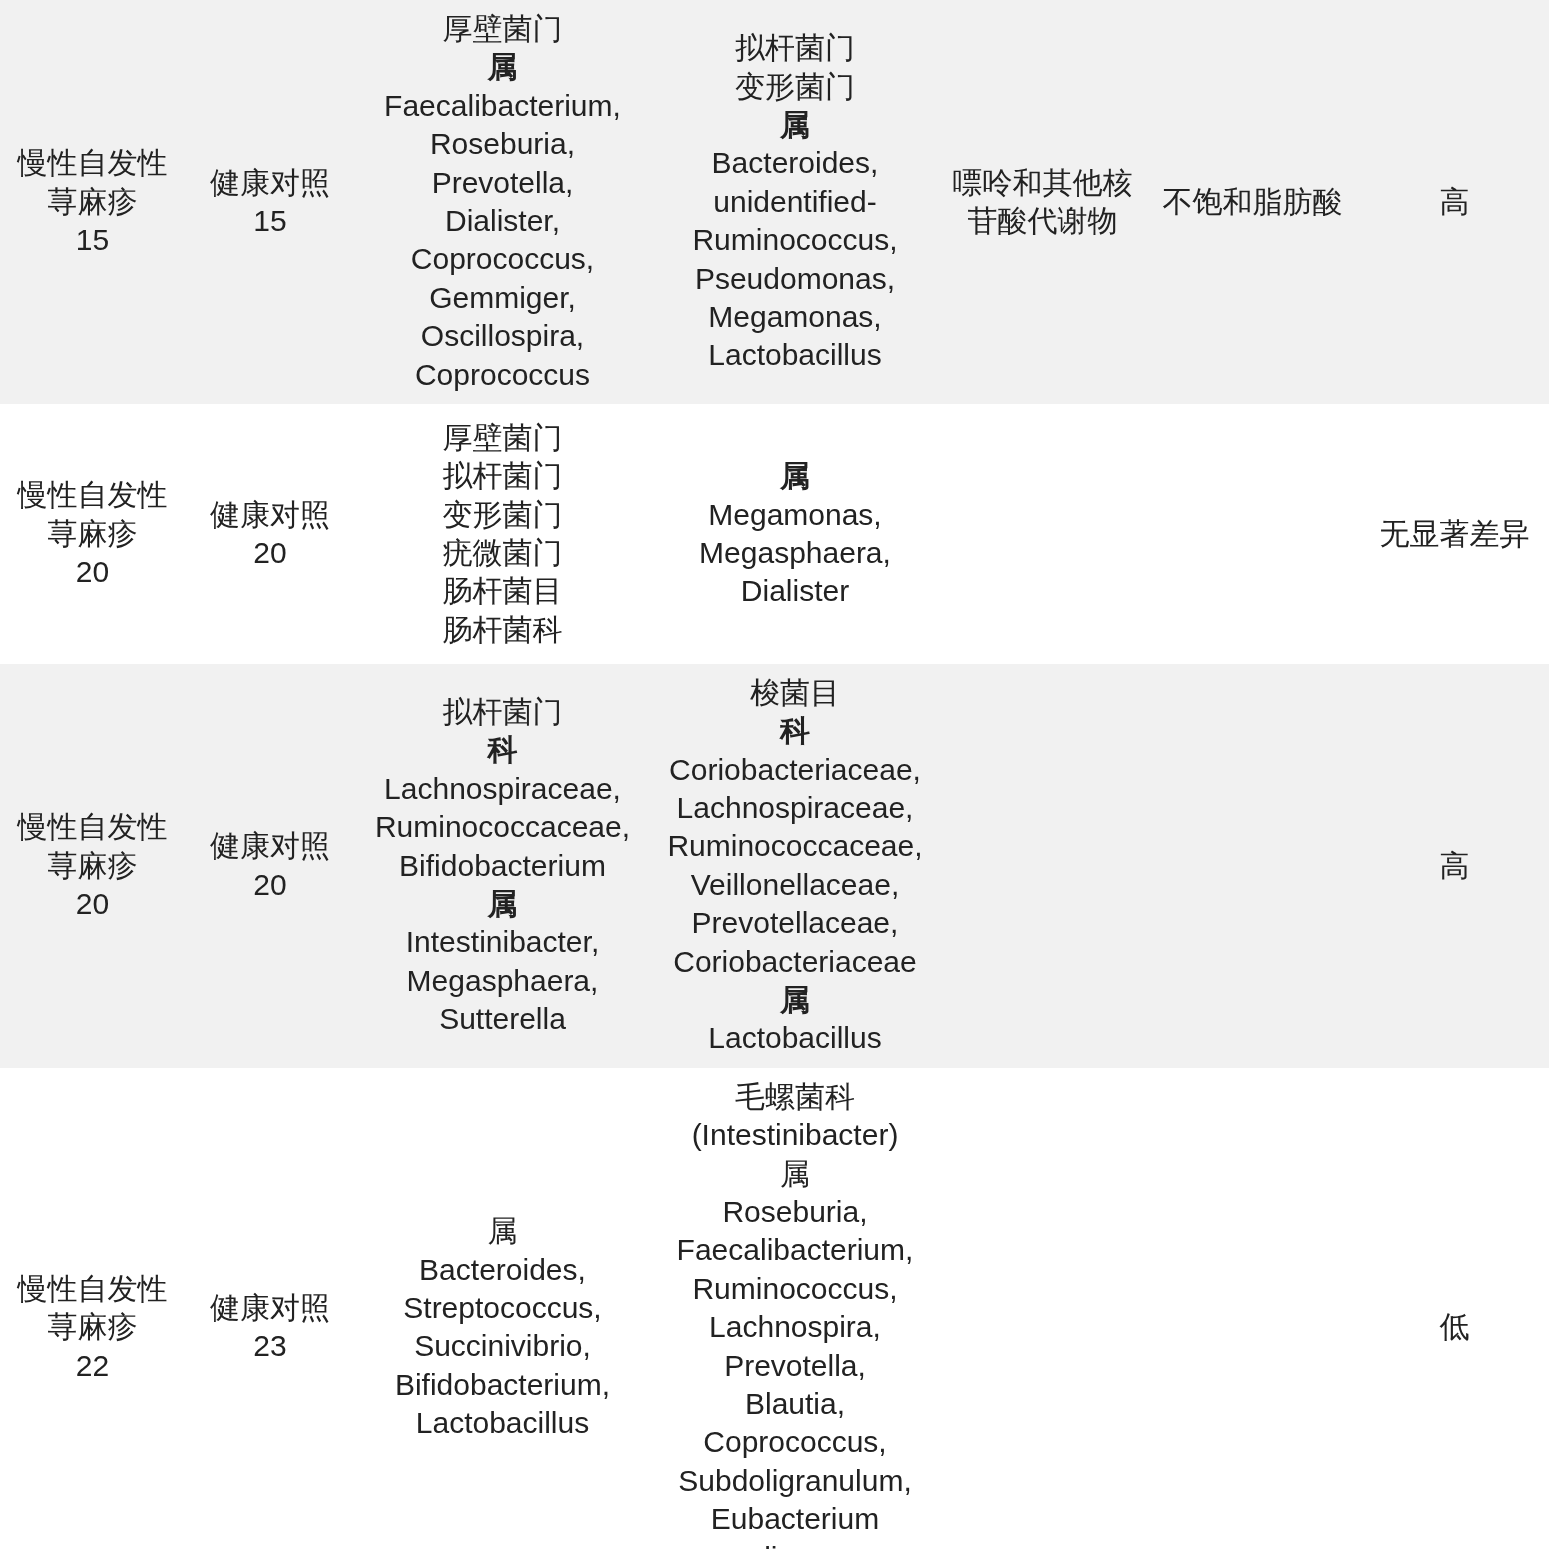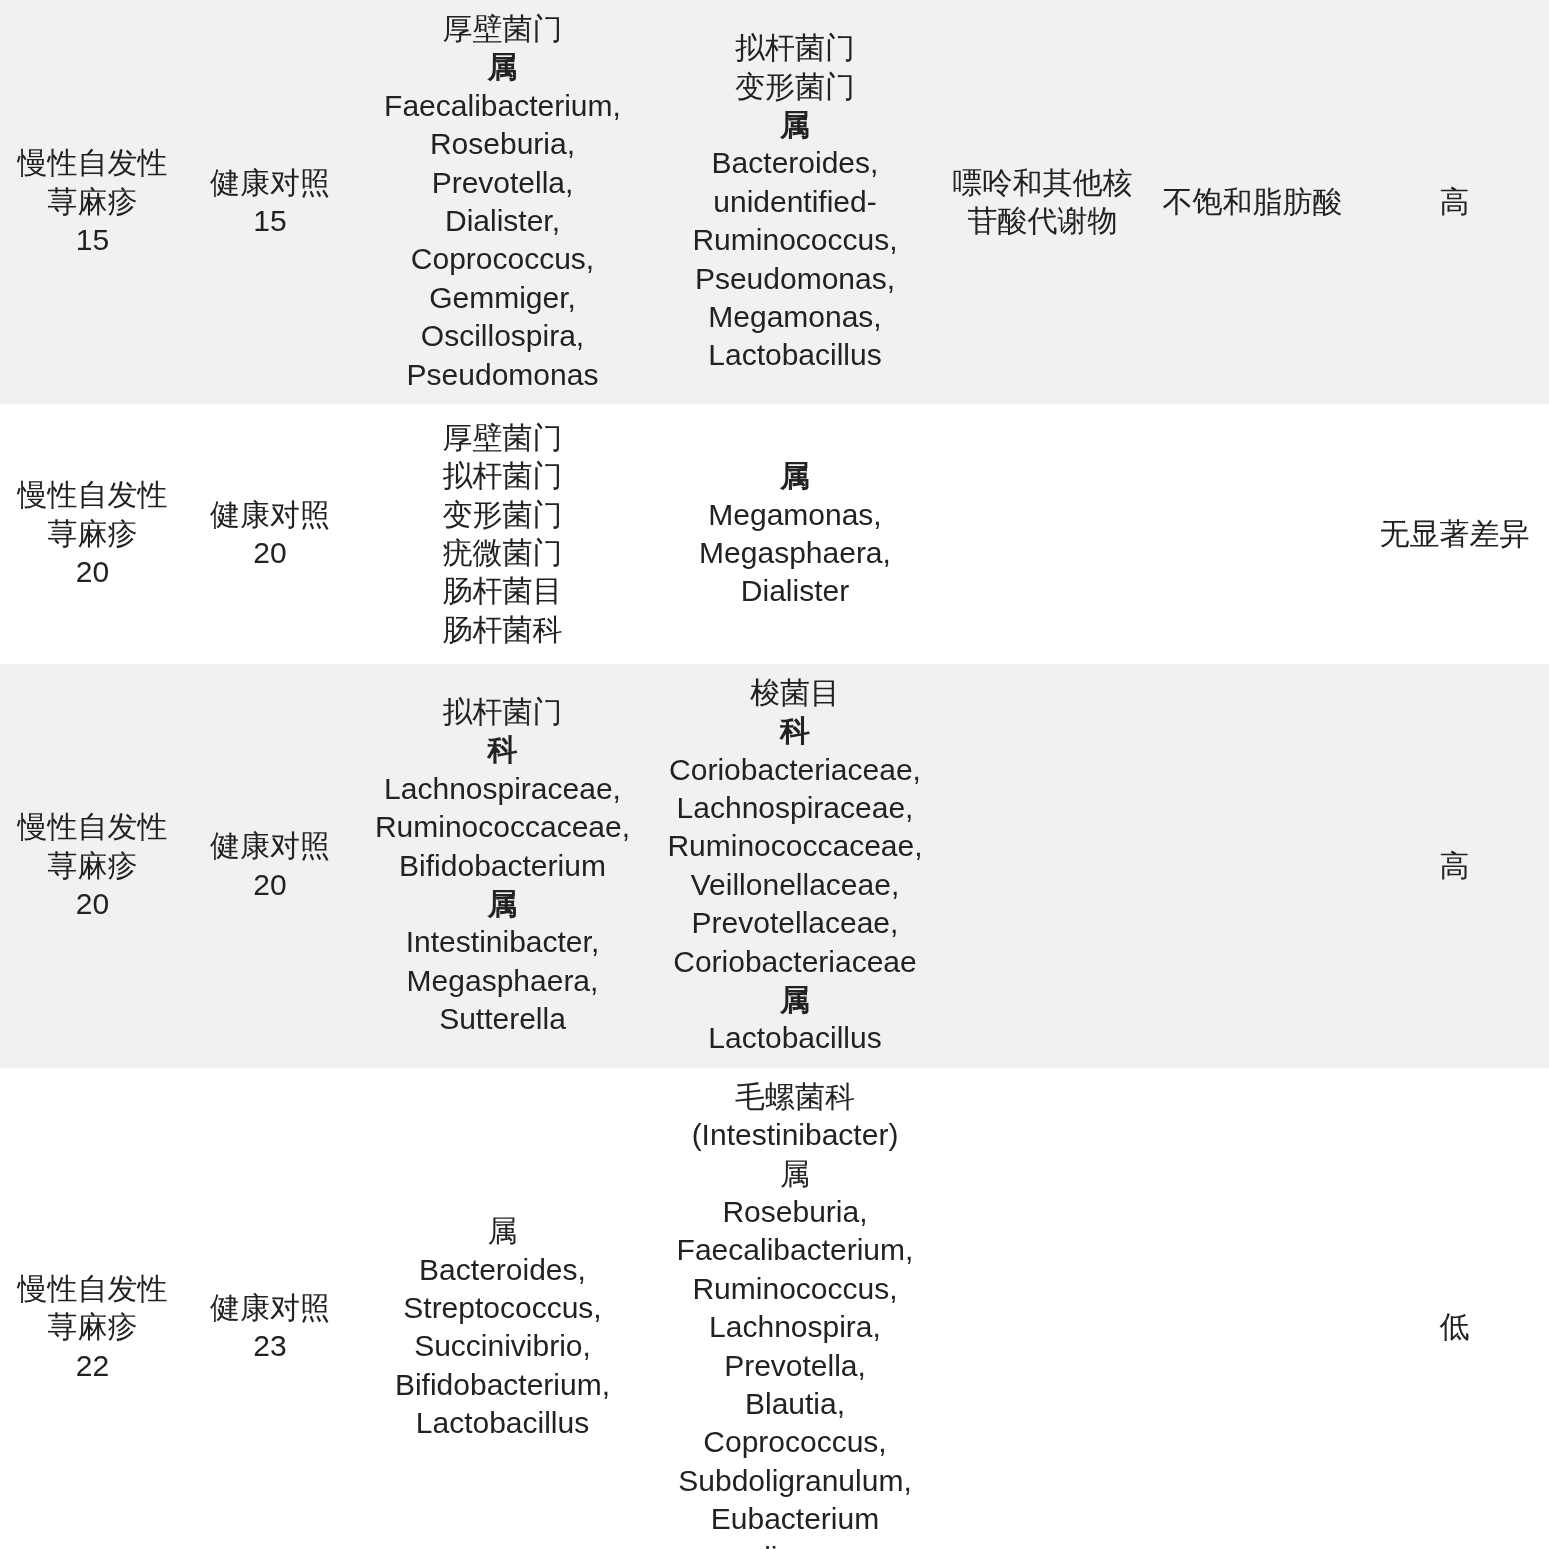--- a/index.html
+++ b/index.html
@@ -147,21 +147,21 @@
           <td>
             <span class="line plain">厚壁菌门</span>
             <span class="line rank-label">属</span>
             <span class="line taxon">Faecalibacterium,</span>
             <span class="line taxon">Roseburia,</span>
             <span class="line taxon">Prevotella,</span>
             <span class="line taxon">Dialister,</span>
             <span class="line taxon">Coprococcus,</span>
             <span class="line taxon">Gemmiger,</span>
             <span class="line taxon">Oscillospira,</span>
-            <span class="line taxon">Pseudomonas</span>
+            <span class="line taxon">Coprococcus</span>
           </td>
           <td>
             <span class="line plain">拟杆菌门</span>
             <span class="line plain">变形菌门</span>
             <span class="line rank-label">属</span>
             <span class="line taxon">Bacteroides,</span>
             <span class="line taxon">unidentified-</span>
             <span class="line taxon">Ruminococcus,</span>
             <span class="line taxon">Pseudomonas,</span>
             <span class="line taxon">Megamonas,</span>

